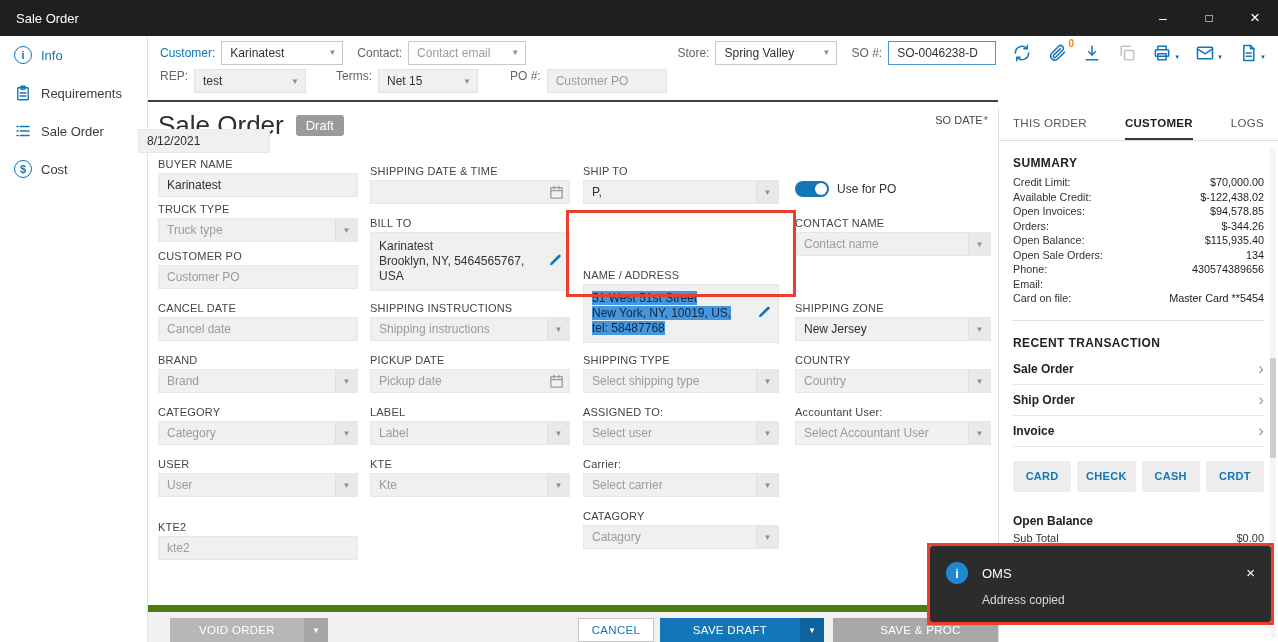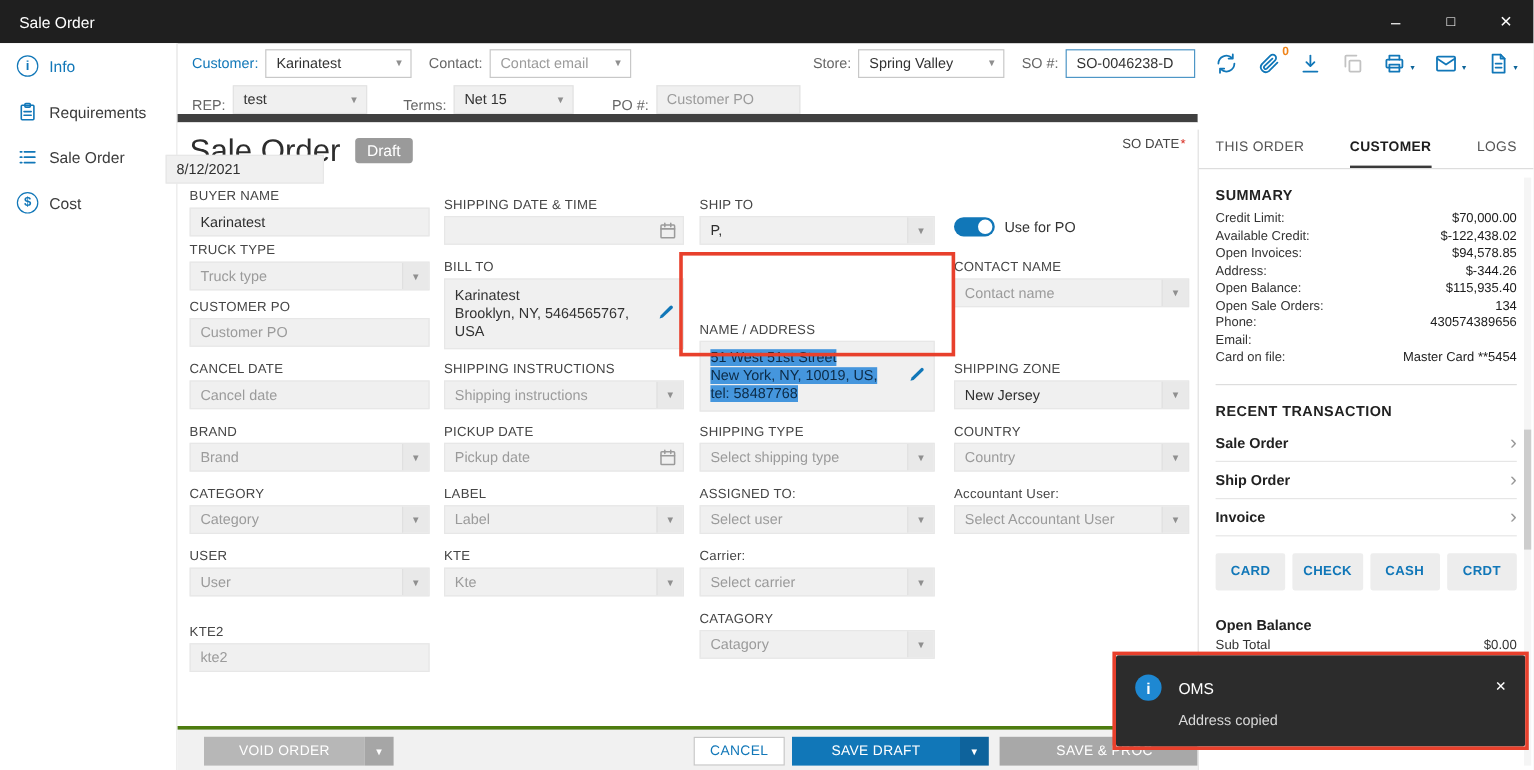--- a/index.html
+++ b/index.html
@@ -17,21 +17,21 @@
   
   .sidebar { position:absolute; left:0; top:36px; width:148px; height:606px; background:#fff; border-right:1px solid #e3e3e3; }
   .side-item { display:flex; align-items:center; gap:9px; height:38px; padding-left:14px; font-size:13px; color:#3c3c3c; cursor:default; }
   .side-item.active { color:#1177b8; }
   .circ { width:18px; height:18px; border:1.5px solid #1177b8; border-radius:50%; color:#1177b8;
     display:flex; align-items:center; justify-content:center; font-size:11px; font-weight:bold; flex:0 0 auto; }
   .side-item svg { color:#1177b8; flex:0 0 auto; }
 
   
   .tb-row1 { position:absolute; left:148px; top:36px; width:1130px; height:33px; display:flex; align-items:center; padding-left:10px; }
-  .tb-row2 { position:absolute; left:148px; top:69px; width:850px; height:33px; display:flex; align-items:flex-end; padding-left:10px; border-bottom:7px solid #404040; }
+  .tb-row2 { position:absolute; left:148px; top:69px; width:850px; height:33px; display:flex; align-items:flex-start; padding-left:10px; border-bottom:2px solid #404040; }
   .tb-label { font-size:12px; color:#666; margin:0 6px 0 14px; white-space:nowrap; }
   .tb-label.first { margin-left:2px; }
   .tb-label.accent { color:#1177b8; }
   .tb-select, .tb-input { height:24px; background:#fff; border:1px solid #c8c8c8; display:flex; align-items:center;
     padding:0 20px 0 8px; font-size:12px; color:#333; position:relative; white-space:nowrap; }
   .tb-input { padding-right:8px; }
   .tb-select .sel-caret { position:absolute; right:6px; font-size:8px; color:#8f8f8f; }
   .tb-select.gray, .tb-input.gray { background:#f0f0f0; border-color:#e3e3e3; }
   .so-input { border-color:#4e96c6; }
   .ph { color:#9b9b9b; }
@@ -68,21 +68,21 @@
   .addr-block { background:#f0f0f0; border:1px solid #e7e7e7; padding:6px 28px 6px 8px; font-size:12px; line-height:15px;
     color:#333; position:relative; min-height:59px; }
   .pencil { position:absolute; right:6px; top:50%; transform:translateY(-50%); color:#1177b8; cursor:default; }
   .hl { background:#4596dd; color:#0c2a45; }
   .toggle-row { display:flex; align-items:center; gap:8px; }
   .toggle { width:34px; height:16px; border-radius:8px; background:#1177b8; position:relative; cursor:default; }
   .toggle::after { content:""; position:absolute; right:2px; top:2px; width:12px; height:12px; border-radius:50%; background:#fff; }
   .toggle-label { font-size:12px; color:#333; }
 
   
-  .footer { position:absolute; left:0; bottom:0; width:850px; height:37px; background:#f1f1f1; border-top:3px solid #4d7c0f; }
+  .footer { position:absolute; left:0; bottom:0; width:850px; height:37px; background:#f1f1f1; border-top:7px solid #4d7c0f; }
   .btn { position:absolute; top:6px; height:24px; display:flex; align-items:center; justify-content:center;
     font-size:11.5px; letter-spacing:.3px; cursor:default; }
   .btn-void { left:22px; width:134px; background:#b7b7b7; color:#fff; }
   .btn-void-caret { left:156px; width:24px; background:#a6a6a6; color:#fff; font-size:8px; }
   .btn-cancel { left:430px; width:76px; background:#fff; border:1px solid #c6c6c6; color:#1177b8; }
   .btn-save { left:512px; width:140px; background:#1177b8; color:#fff; }
   .btn-save-caret { left:652px; width:24px; background:#0e639c; color:#fff; font-size:8px; }
   .btn-saveproc { left:685px; width:175px; background:#a8a8a8; color:#fff; }
 
   
@@ -486,21 +486,21 @@
           </div>
         <div class="sum-row">
             <span>Available Credit:</span>
             <span class="v">$-122,438.02</span>
           </div>
         <div class="sum-row">
             <span>Open Invoices:</span>
             <span class="v">$94,578.85</span>
           </div>
         <div class="sum-row">
-            <span>Address:</span>
+            <span>Orders:</span>
             <span class="v">$-344.26</span>
           </div>
         <div class="sum-row">
             <span>Open Balance:</span>
             <span class="v">$115,935.40</span>
           </div>
         <div class="sum-row">
             <span>Open Sale Orders:</span>
             <span class="v">134</span>
           </div>

